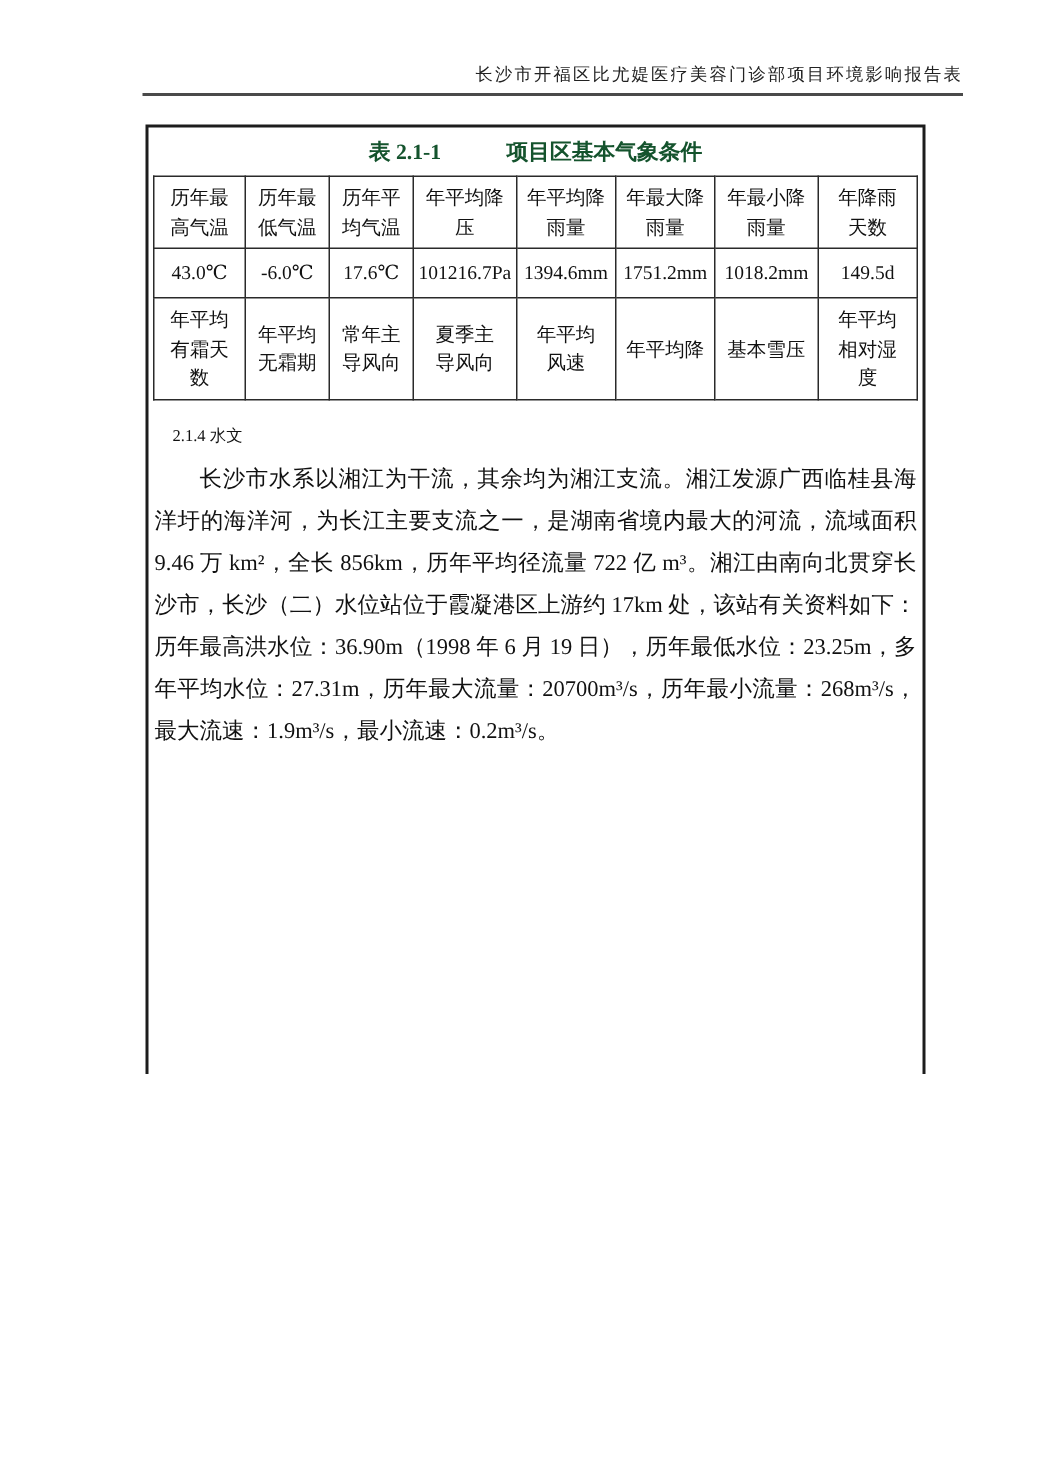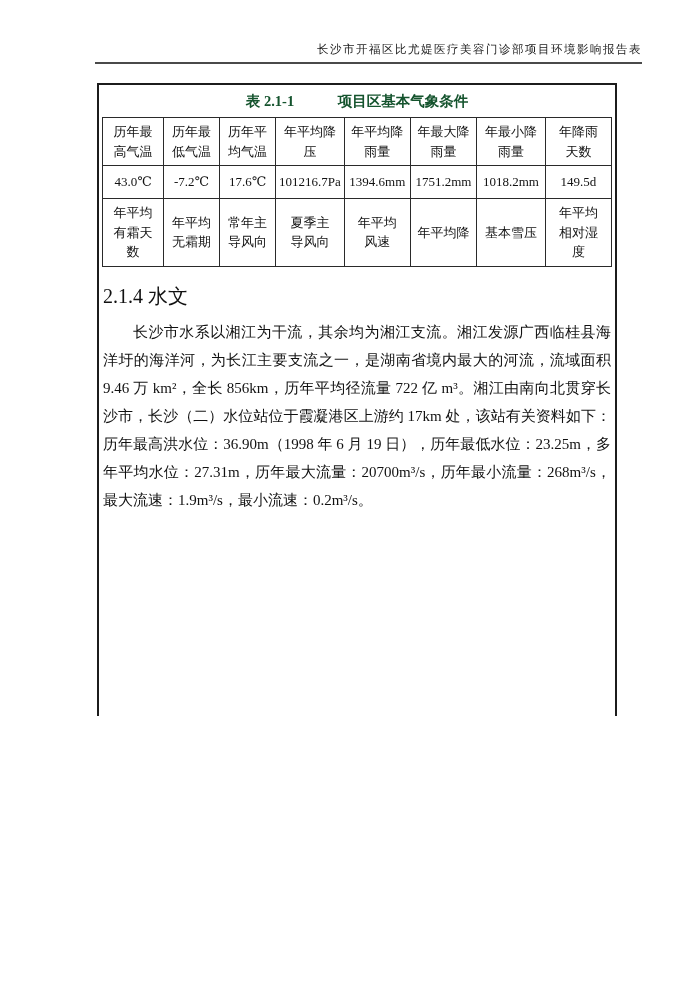--- a/index.html
+++ b/index.html
@@ -47,23 +47,23 @@
     border:1px solid #2a2a2a;
     text-align:center;
     vertical-align:middle;
     padding:4px 1px;
     white-space:pre-line;
     line-height:1.5;
     overflow:hidden;
   }
   tr.vals td{height:24px;line-height:1.2;}
   .section-heading{
-    font-size:20px;
+    font-size:11px;
     font-weight:normal;
-    margin:16px 0 0 0;
+    margin:16px 0 0 12px;
     padding-left:1px;
   }
   .body-para{
     font-size:15px;
     line-height:28px;
     text-align:justify;
     text-indent:2em;
     margin:8px 0 0 0;
     padding:0 1px;
   }
@@ -115,21 +115,21 @@
 雨量</td>
           <td>年最大降
 雨量</td>
           <td>年最小降
 雨量</td>
           <td>年降雨
 天数</td>
         </tr>
         <tr class="vals">
           <td>43.0℃</td>
-          <td>-7.2℃</td>
+          <td>-6.0℃</td>
           <td>17.6℃</td>
           <td>101216.7Pa</td>
           <td>1394.6mm</td>
           <td>1751.2mm</td>
           <td>1018.2mm</td>
           <td>149.5d</td>
         </tr>
         <tr class="hdr">
           <td>年平均
 有霜天

